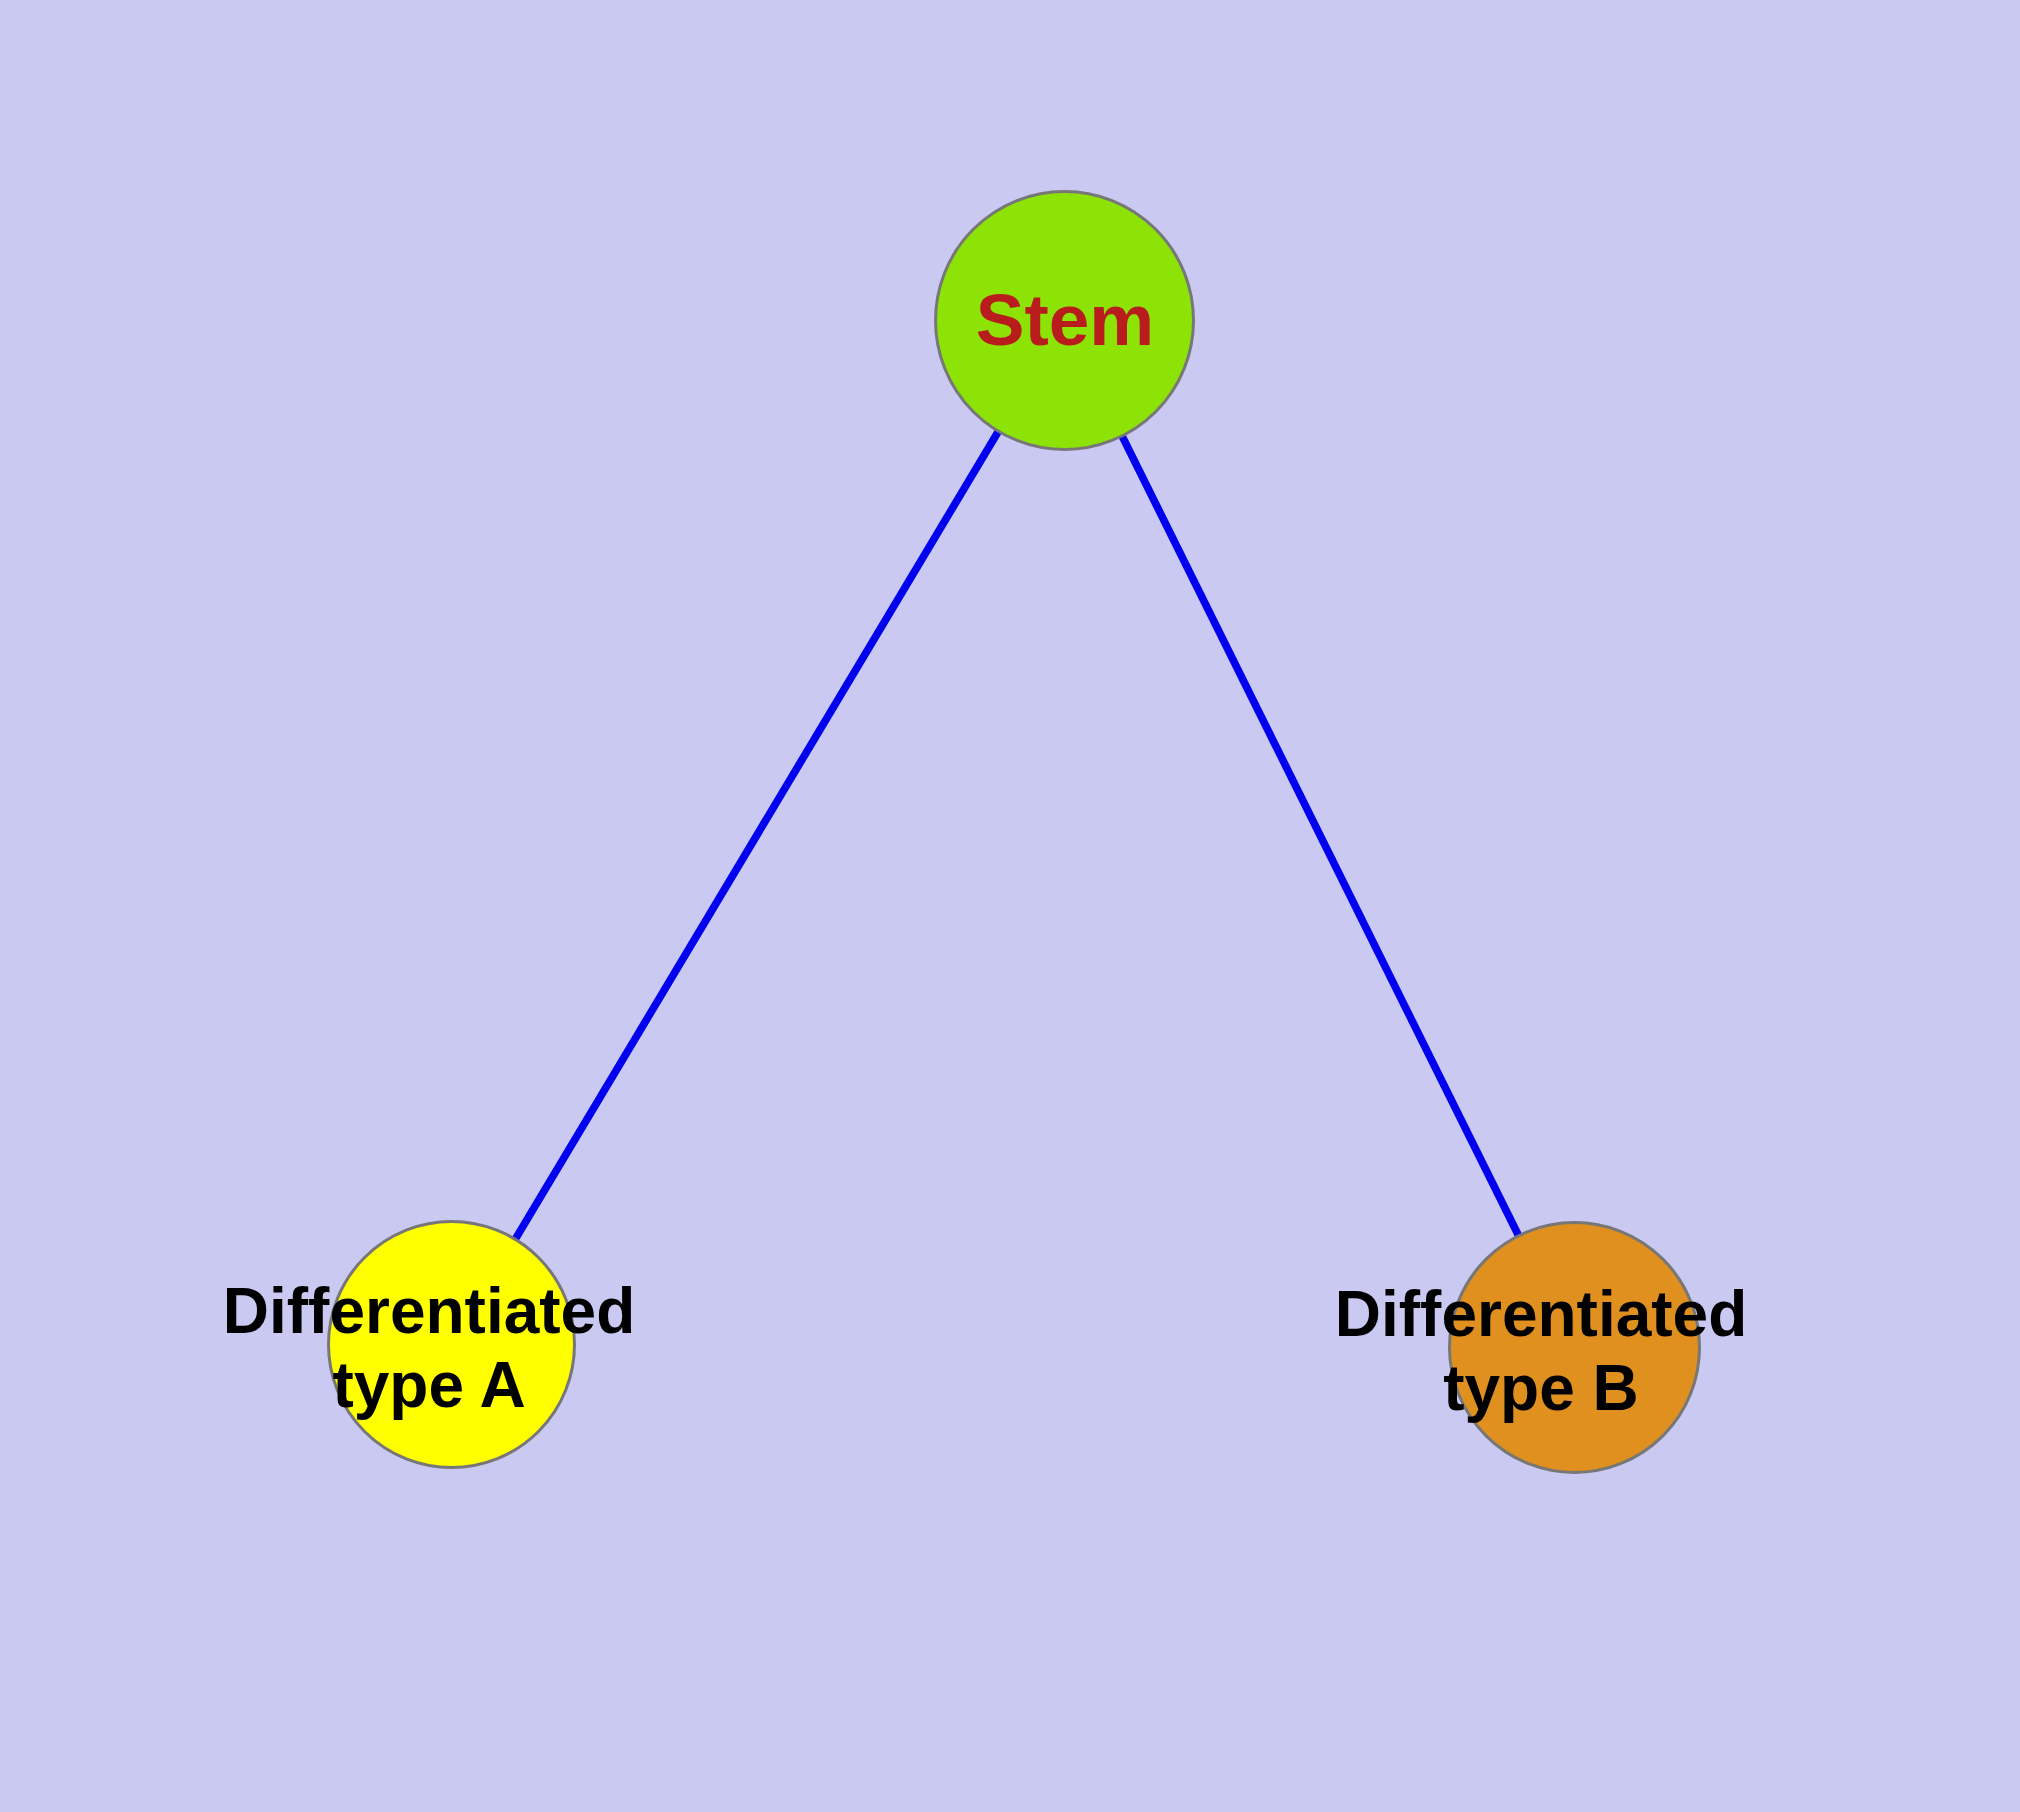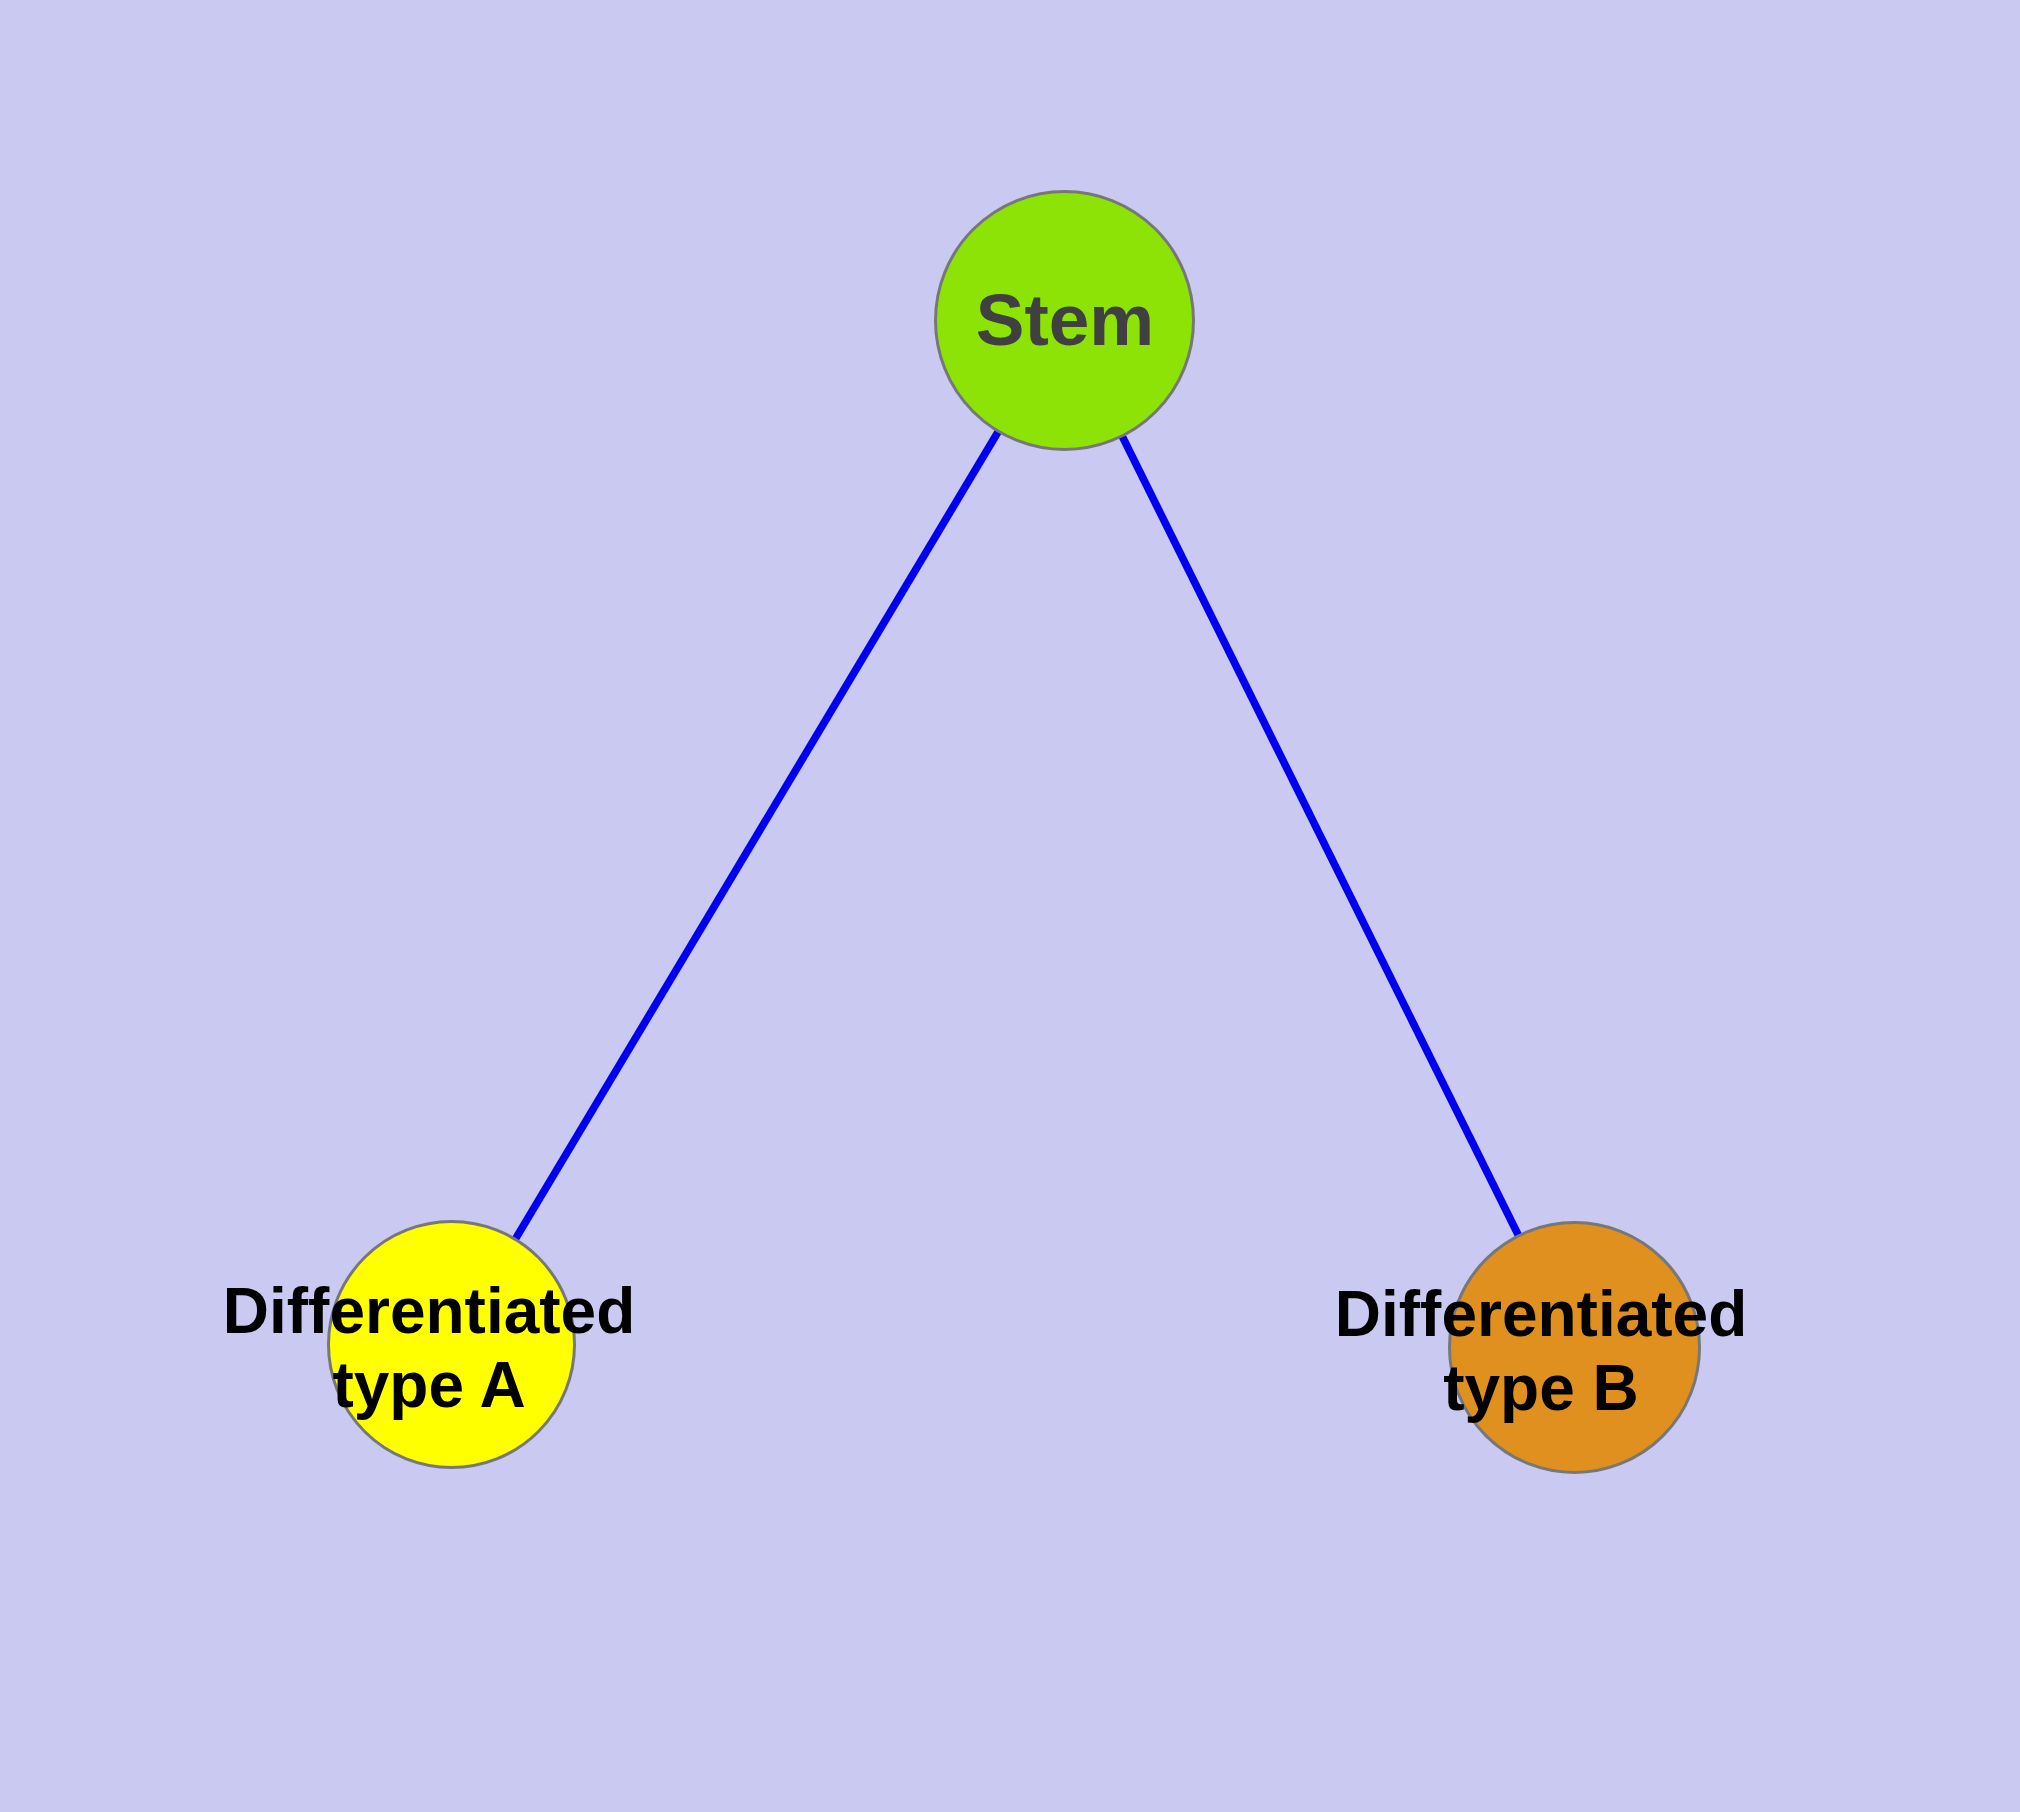--- a/index.html
+++ b/index.html
@@ -83,21 +83,21 @@
     <line x1="1256" y1="378" x2="533" y2="1587" stroke-width="9" stroke="#0000ee"></line>
     <line x1="1256" y1="378" x2="1857" y2="1590" stroke-width="9" stroke="#0000ee"></line>
   </svg>
 
   <div class="node node-stem" style="background-color: rgb(140, 227, 5); border-color: rgb(119, 119, 119);"></div>
 
   <div class="node node-type-a" style="background-color: rgb(255, 255, 0); border-color: rgb(119, 119, 119);"></div>
 
   <div class="node node-type-b" style="background-color: rgb(224, 144, 30); border-color: rgb(119, 119, 119);"></div>
 
-  <div class="node-label label-stem" style="color: #404040;">Stem</div>
+  <div class="node-label label-stem" style="color: #b91c1c;">Stem</div>
 
   <div class="node-label label-type-a" style="color: rgb(0, 0, 0);">Differentiated
 type A</div>
 
   <div class="node-label label-type-b" style="color: rgb(0, 0, 0);">Differentiated
 type B</div>
 
 </div>
 
 

